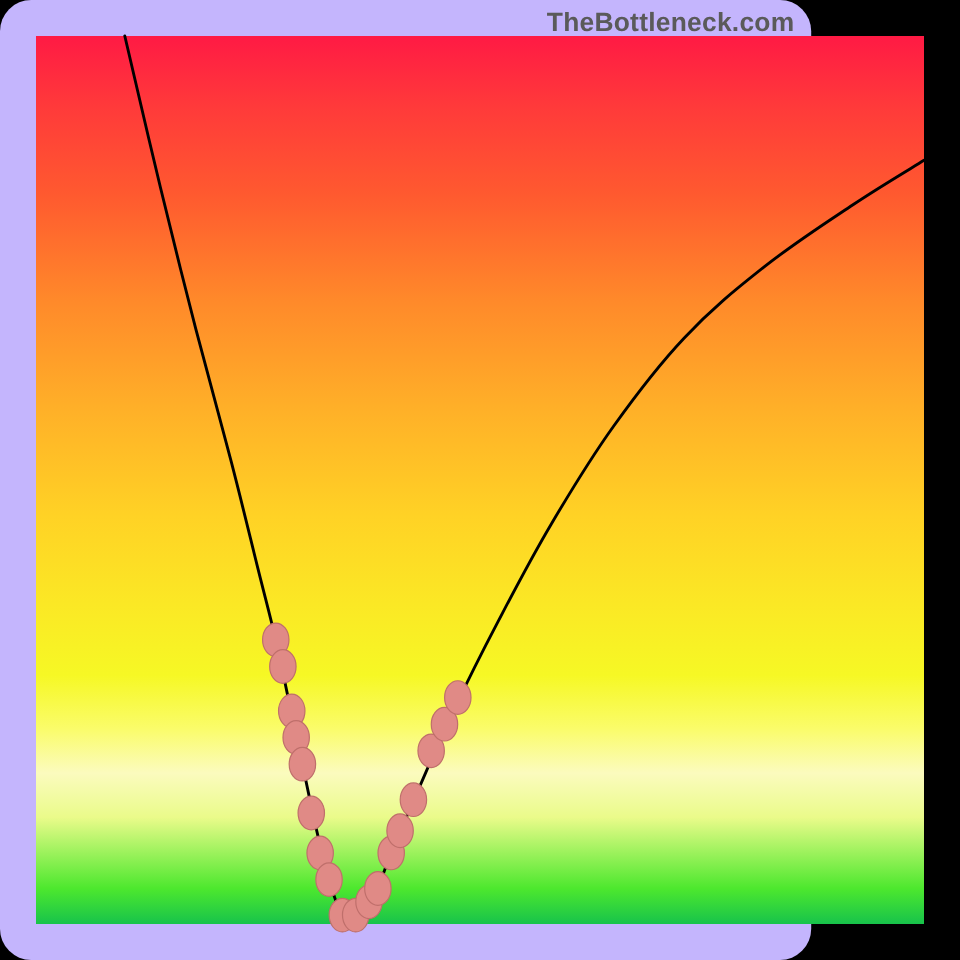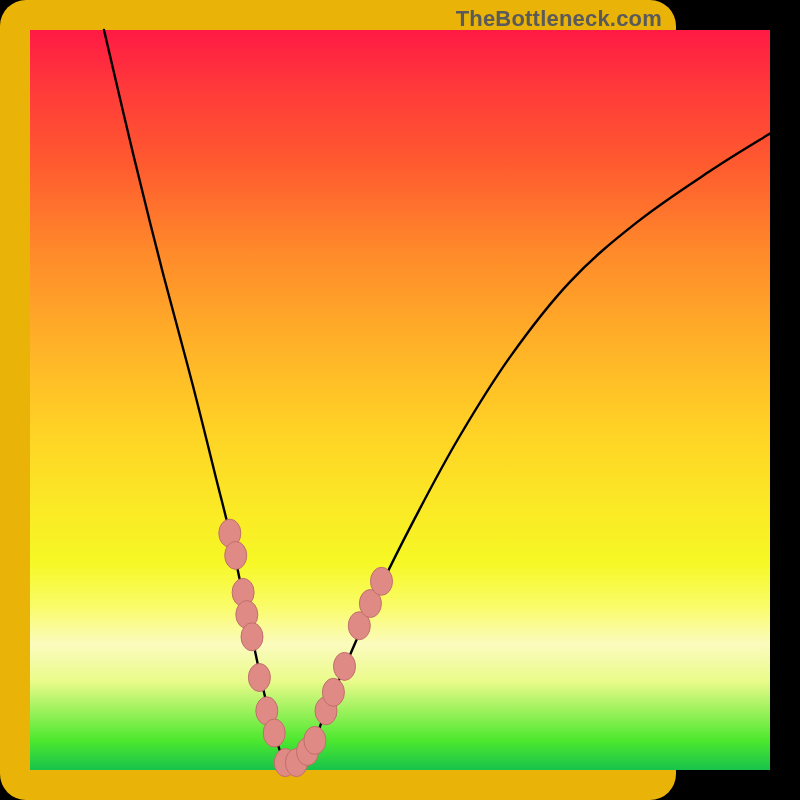--- a/index.html
+++ b/index.html
@@ -7,21 +7,21 @@
     padding: 0;
     width: 800px;
     height: 800px;
     background: #000;
     overflow: hidden;
   }
   .canvas {
     position: relative;
     width: 676px;
     height: 800px;
-    background: #eab308;
+    background: #c4b5fd;
     border-radius: 26px;
   }
   .plot-area {
     position: absolute;
     left: 30px;
     top: 30px;
     width: 740px;
     height: 740px;
     background: linear-gradient(
       to bottom,

